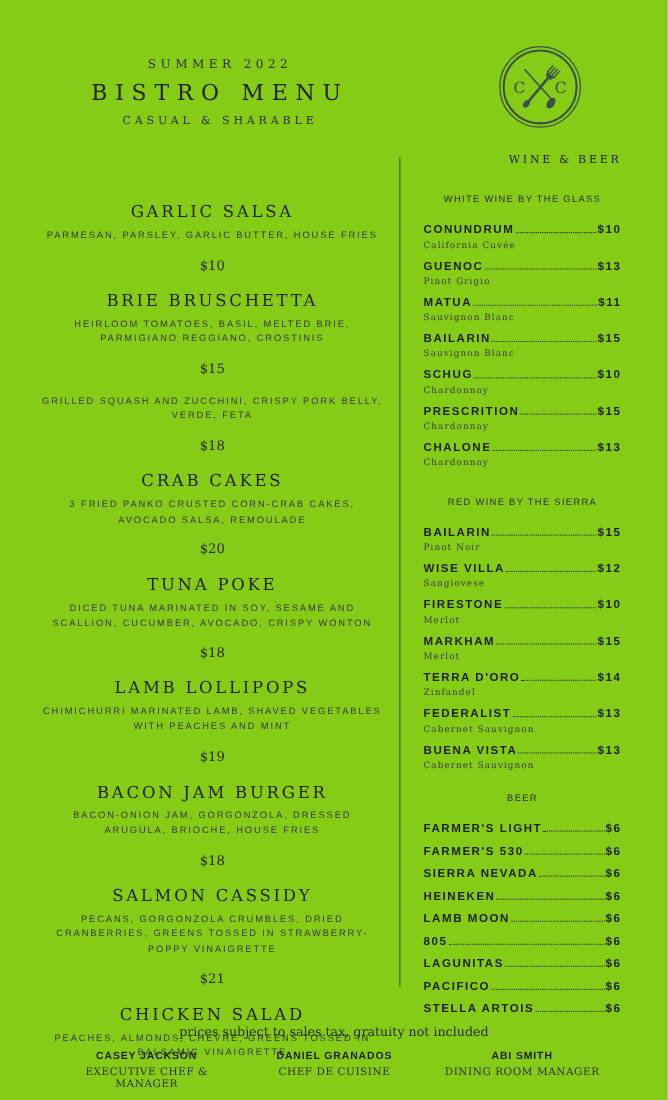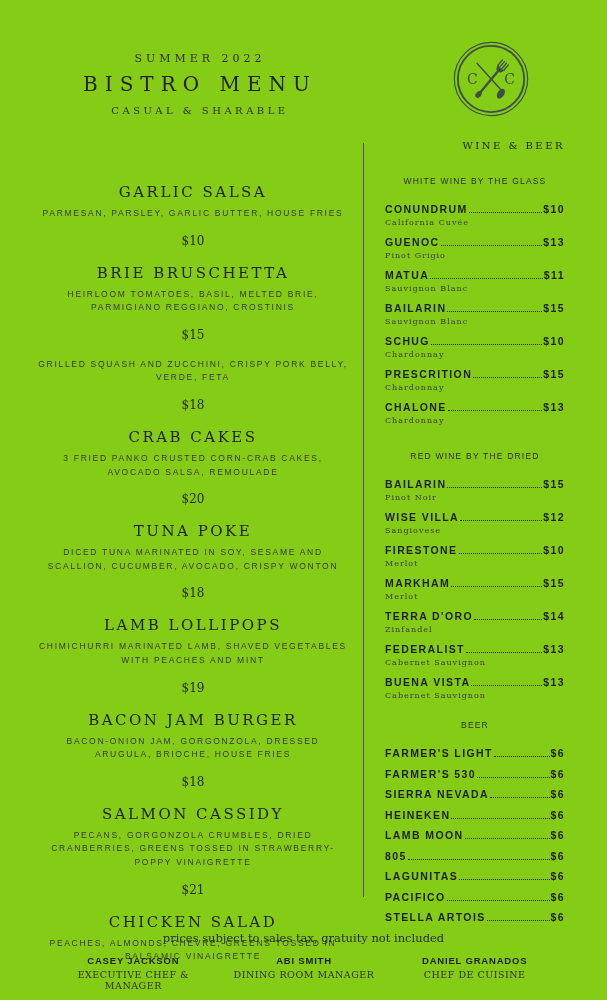--- a/index.html
+++ b/index.html
@@ -242,21 +242,21 @@
     </div>
     <div class="entry">
       <div class="entry-row">
         <span>CHALONE</span>
         <span class="leader"></span>
         <span>$13</span>
       </div>
       <div class="entry-variety">Chardonnay</div>
     </div>
 
-    <div class="section-heading heading-red">RED WINE BY THE DRIED</div>
+    <div class="section-heading heading-red">RED WINE BY THE SIERRA</div>
 
     <div class="entry">
       <div class="entry-row">
         <span>BAILARIN</span>
         <span class="leader"></span>
         <span>$15</span>
       </div>
       <div class="entry-variety">Pinot Noir</div>
     </div>
     <div class="entry">
@@ -378,22 +378,22 @@
   </div>
 
   <div class="footer-note">prices subject to sales tax, gratuity not included</div>
 
   <div class="staff-row">
     <div class="staff">
       <div class="staff-name">CASEY JACKSON</div>
       <div class="staff-role">EXECUTIVE CHEF &amp; MANAGER</div>
     </div>
     <div class="staff">
+      <div class="staff-name">DANIEL GRANADOS</div>
+      <div class="staff-role">CHEF DE CUISINE</div>
+    </div>
+    <div class="staff">
       <div class="staff-name">ABI SMITH</div>
       <div class="staff-role">DINING ROOM MANAGER</div>
     </div>
-    <div class="staff">
-      <div class="staff-name">DANIEL GRANADOS</div>
-      <div class="staff-role">CHEF DE CUISINE</div>
-    </div>
   </div>
 
 </div>
 
 </body></html>

